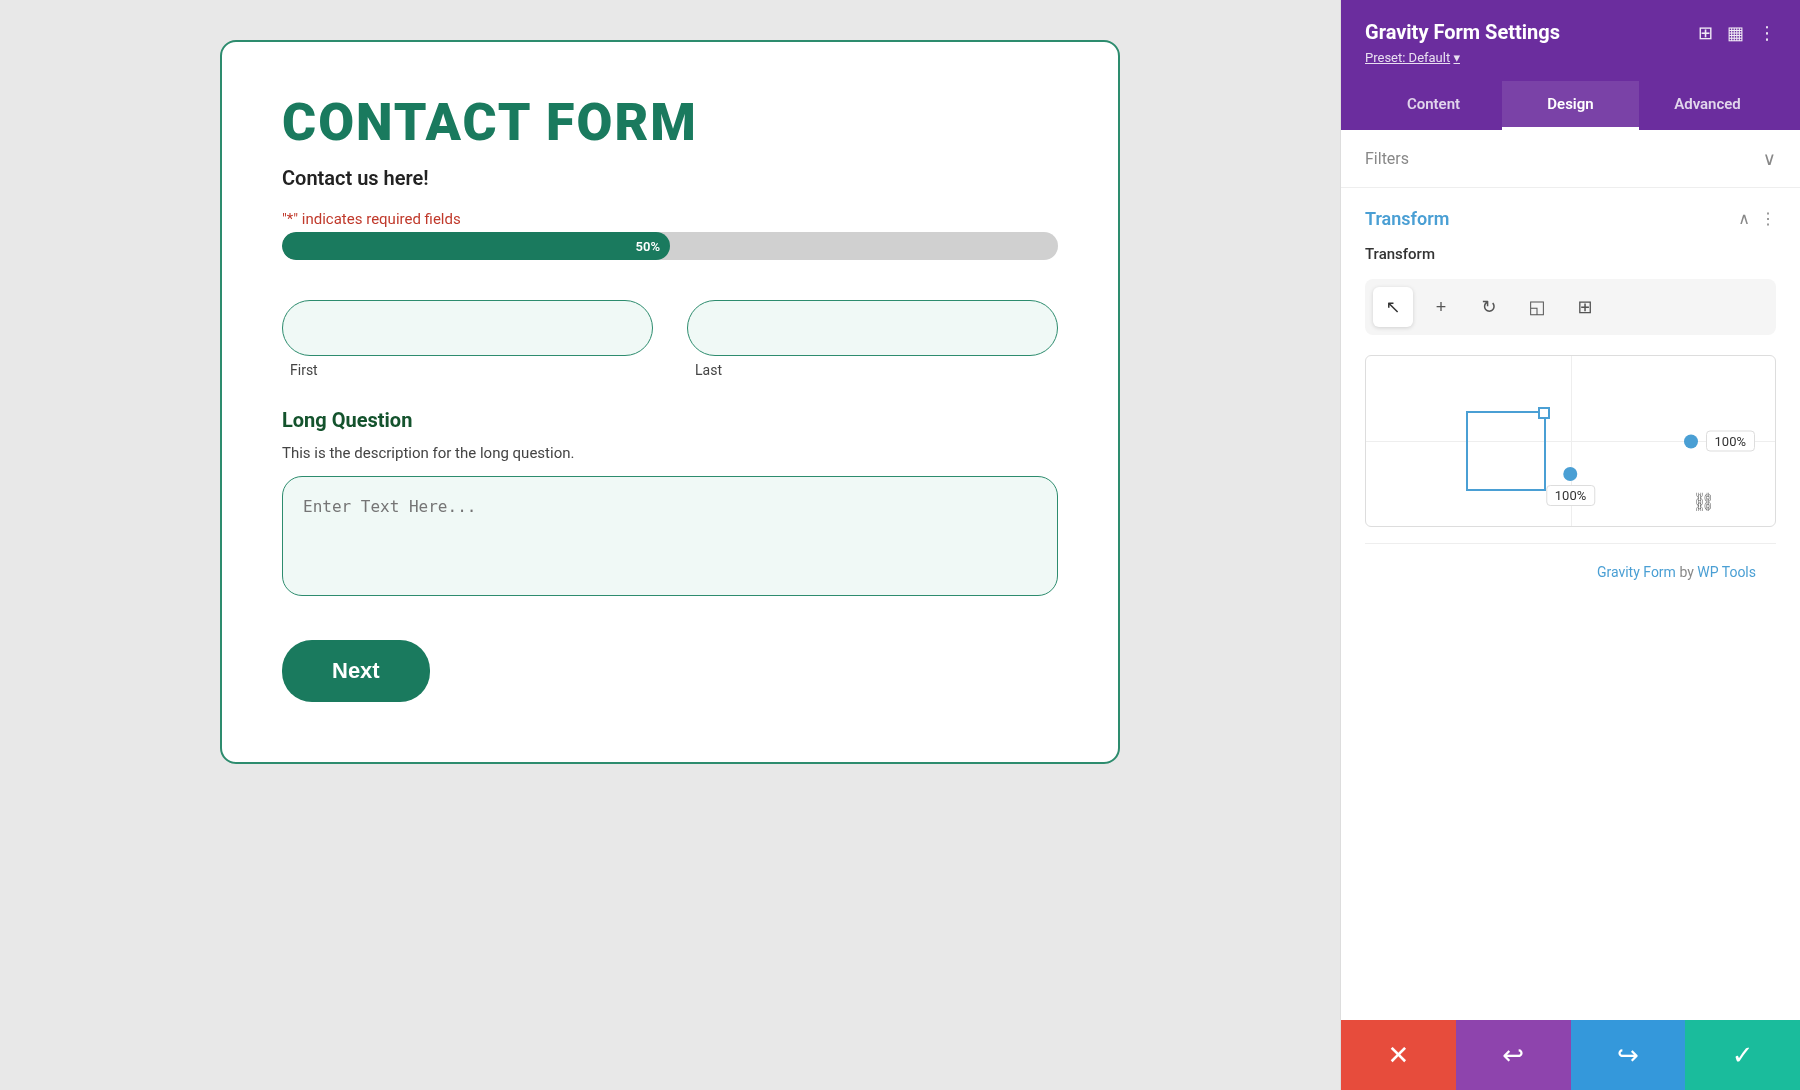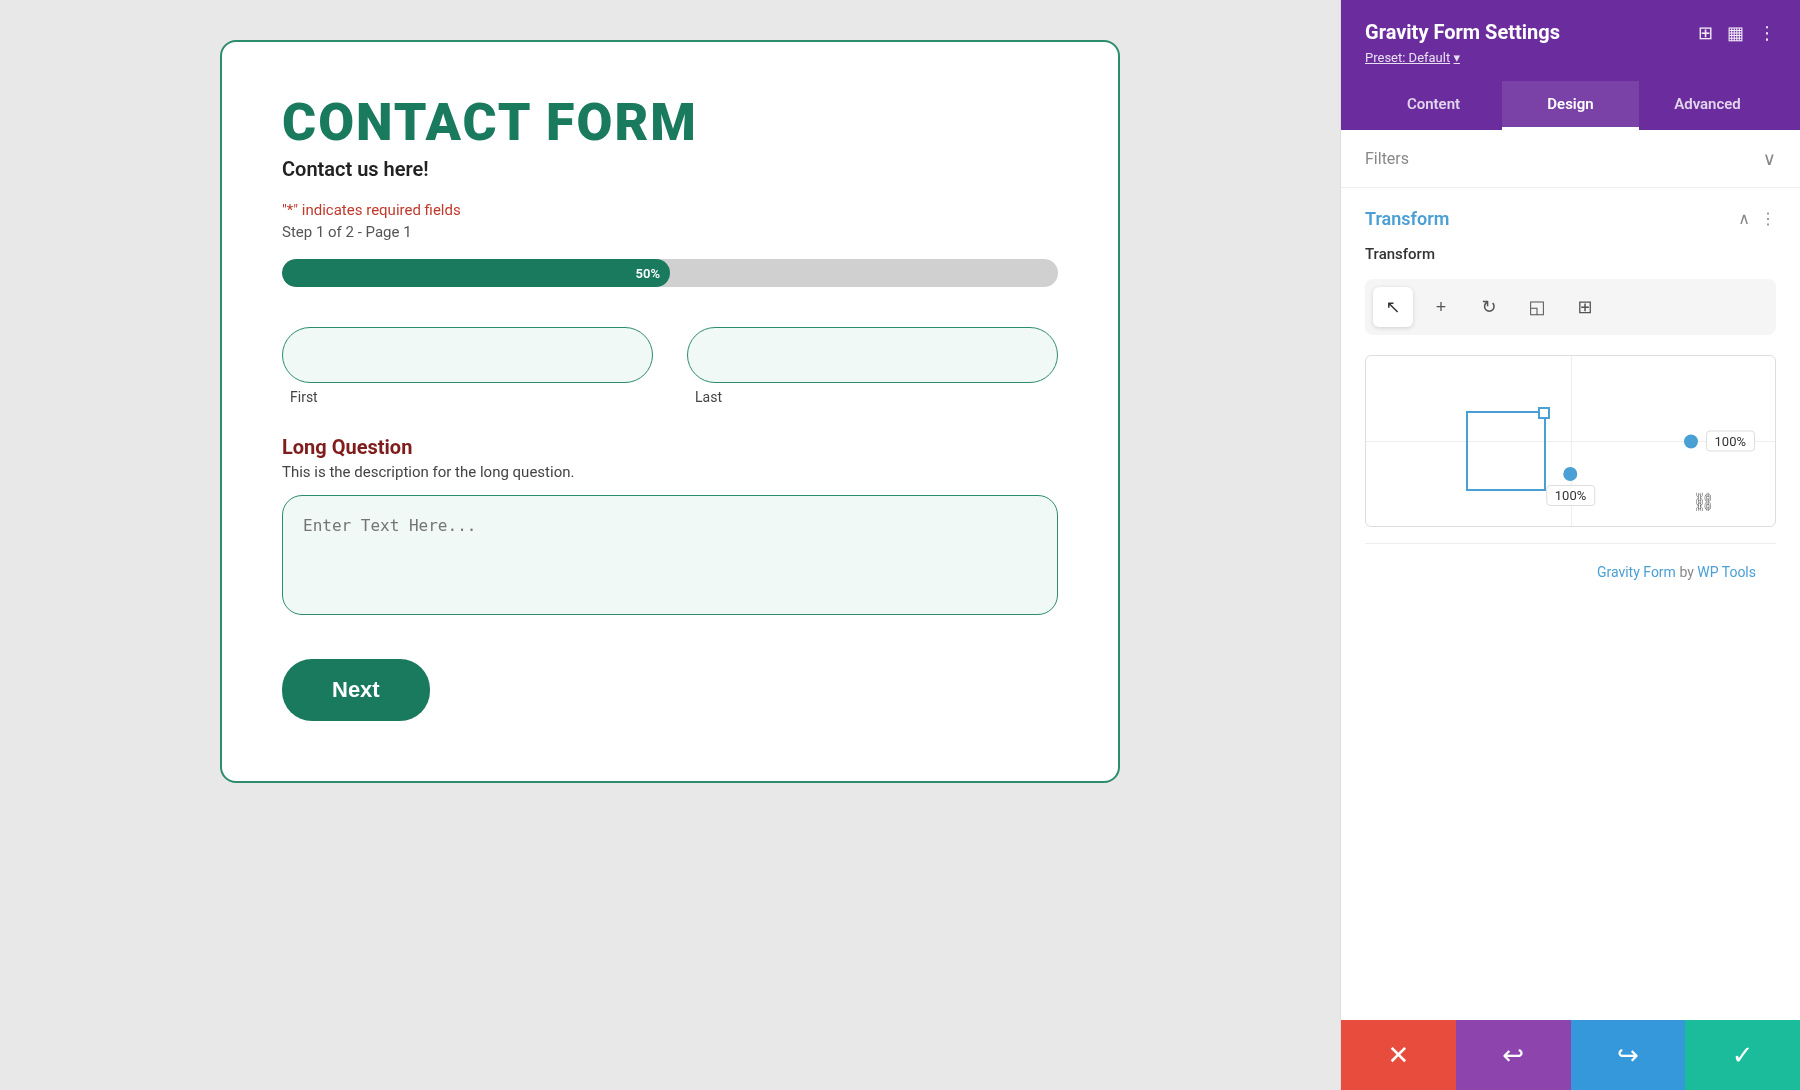--- a/index.html
+++ b/index.html
@@ -32,21 +32,21 @@
       max-width: 900px;
       position: relative;
     }
 
     .form-title {
       font-size: 52px;
       font-weight: 900;
       color: #1a7a5e;
       text-transform: uppercase;
       letter-spacing: 2px;
-      margin-bottom: 4px;
+      margin-bottom: 13px;
     }
 
     .form-subtitle {
       font-size: 20px;
       font-weight: 600;
       color: #222;
       margin-bottom: 20px;
     }
 
     .required-notice {
@@ -129,22 +129,22 @@
       padding-left: 8px;
     }
 
     .long-question-section {
       margin-top: 30px;
     }
 
     .long-question-title {
       font-size: 20px;
       font-weight: 700;
-      color: #7f1d1d;
-      margin-bottom: 4px;
+      color: #14532d;
+      margin-bottom: 12px;
     }
 
     .long-question-desc {
       font-size: 15px;
       color: #444;
       margin-bottom: 14px;
     }
 
     .form-textarea {
       width: 100%;
@@ -496,21 +496,20 @@
 <div class="form-preview-area">
   <div class="form-card">
 
     <h1 class="form-title">CONTACT FORM</h1>
     <p class="form-subtitle">Contact us here!</p>
 
     <p class="required-notice">
       <span>"*"</span>
       <span> indicates required fields</span>
     </p>
-    <p class="step-info">Step 1 of 2 - Page 1</p>
 
     <div class="progress-bar-container">
       <div class="progress-bar-fill" style="width: 50%;">
         <span class="progress-label">50%</span>
       </div>
     </div>
 
     <div>
       <div class="name-fields">
         <div class="name-field-group">

